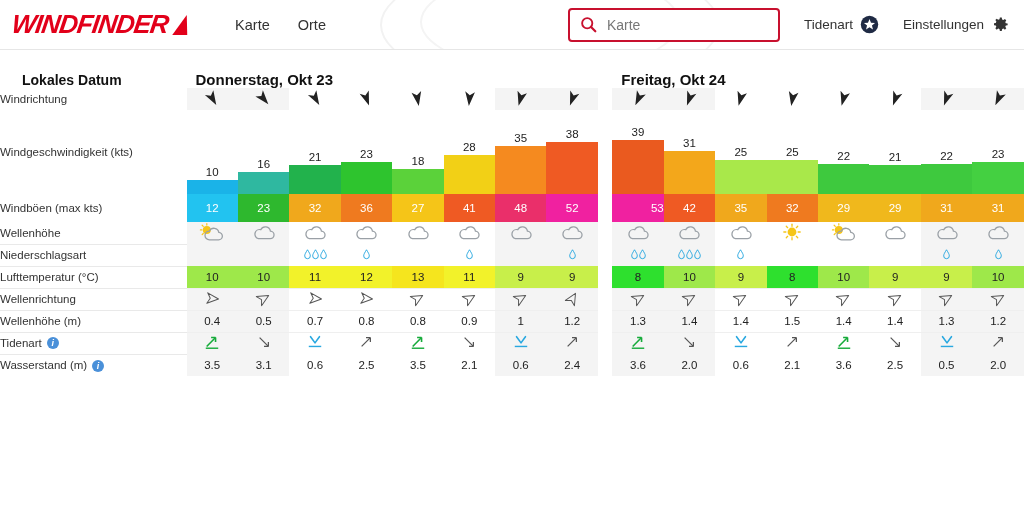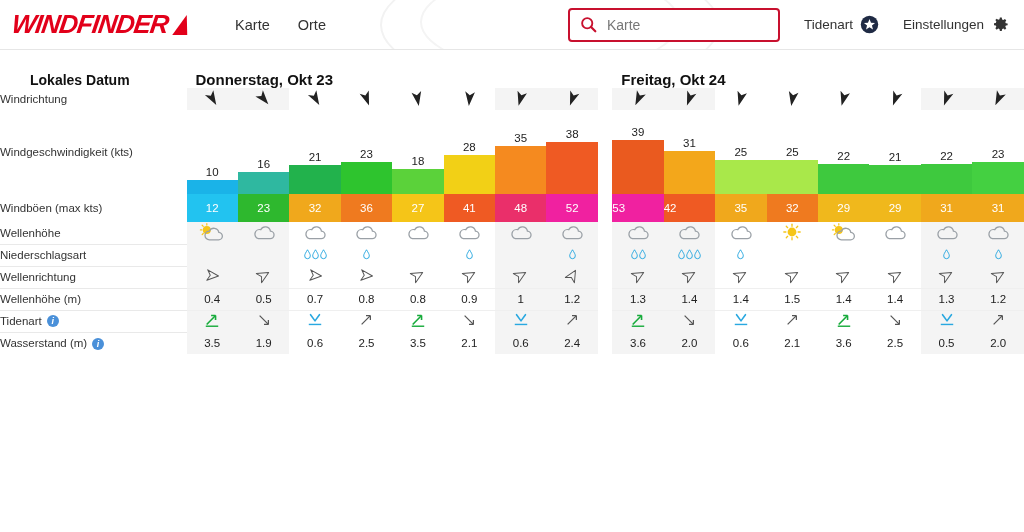--- a/index.html
+++ b/index.html
@@ -129,21 +129,21 @@
   td.sep { width: 14px; background: #ffffff; border: none; }
 
   
   .dayhead td { height: 38px; vertical-align: bottom; padding-bottom: 6px; }
   .dayhead .daytitle {
     font-size: 15px; font-weight: bold; color: #111;
     text-align: left; padding-left: 9px;
   }
   .dayhead .lokales {
     font-size: 14px; font-weight: bold; color: #111;
-    padding-left: 30px; text-align: left;
+    padding-left: 22px; text-align: left;
   }
 
   .hourrow td {
     font-size: 11.5px; color: #333; height: 22px;
     border-bottom: 1px solid #d9d9d9;
   }
   .hourrow td.shaded { background: #f0f0f0; }
   .hourlabel {
     font-size: 11.5px; color: #333; padding-left: 30px; text-align: left;
     border-bottom: 1px solid #333 !important;
@@ -424,22 +424,22 @@
             <td class="rowlabel lbl">Windböen (max kts)</td>
             <td style="text-align:center;background:#22c3f0;color:#fff;height:20px">12</td>
             <td style="text-align:center;background:#2eb82e;color:#fff;height:20px">23</td>
             <td style="text-align:center;background:#f0a81c;color:#fff;height:20px">32</td>
             <td style="text-align:center;background:#ef7a1f;color:#fff;height:20px">36</td>
             <td style="text-align:center;background:#f5c518;color:#fff;height:20px">27</td>
             <td style="text-align:center;background:#ef5a23;color:#fff;height:20px">41</td>
             <td style="text-align:center;background:#ea2f6a;color:#fff;height:20px">48</td>
             <td style="text-align:center;background:#f021a0;color:#fff;height:20px">52</td>
             <td class="sep"></td>
-            <td style="text-align:left;background:#f021a0;color:#fff;height:26px">53</td>
-            <td style="background:#ef5a23;color:#fff;height:28px">42</td>
+            <td style="text-align:right;background:#f021a0;color:#fff;height:26px">53</td>
+            <td style="text-align:center;background:#ef5a23;color:#fff;height:28px">42</td>
             <td style="text-align:center;background:#f0a81c;color:#fff;height:20px">35</td>
             <td style="text-align:center;background:#ef7a1f;color:#fff;height:20px">32</td>
             <td style="text-align:center;background:#f0b81c;color:#fff;height:20px">29</td>
             <td style="text-align:center;background:#f0b81c;color:#fff;height:20px">29</td>
             <td style="text-align:center;background:#f0a81c;color:#fff;height:20px">31</td>
             <td style="text-align:center;background:#f0a81c;color:#fff;height:20px">31</td>
           </tr>
           <tr>
             <td class="rowlabel">Wellenhöhe</td>
             <td class="cell cloud-cell shaded" style="border-bottom:none"><svg width="26" height="19" viewBox="0 0 30 22">
@@ -581,20 +581,40 @@
                   <path d="M4 0.6 C6 4 7.2 5.6 7.2 7.6 A3.2 3.2 0 0 1 0.8 7.6 C0.8 5.6 2 4 4 0.6 Z" fill="none" stroke="#29a8e0" stroke-width="1.1"></path>
                 </svg>
               </span></td>
             <td class="cell precipicon-cell shaded" style="border-bottom:none"><span style="display:inline-flex;gap:1px;align-items:center;">
                 <svg width="7" height="11" viewBox="0 0 8 12">
                   <path d="M4 0.6 C6 4 7.2 5.6 7.2 7.6 A3.2 3.2 0 0 1 0.8 7.6 C0.8 5.6 2 4 4 0.6 Z" fill="none" stroke="#29a8e0" stroke-width="1.1"></path>
                 </svg>
               </span></td>
           </tr>
           <tr>
+            <td class="rowlabel">Lufttemperatur (°C)</td>
+            <td class="cell temp-cell" style="background:#9ee84a">10</td>
+            <td class="cell temp-cell" style="background:#9ee84a">10</td>
+            <td class="cell temp-cell" style="background:#f2f22a">11</td>
+            <td class="cell temp-cell" style="background:#f2f22a">12</td>
+            <td class="cell temp-cell" style="background:#f5e51e">13</td>
+            <td class="cell temp-cell" style="background:#f2f22a">11</td>
+            <td class="cell temp-cell" style="background:#c8ef4a">9</td>
+            <td class="cell temp-cell" style="background:#c8ef4a">9</td>
+            <td class="sep"></td>
+            <td class="cell temp-cell" style="background:#2ee02e">8</td>
+            <td class="cell temp-cell" style="background:#9ee84a">10</td>
+            <td class="cell temp-cell" style="background:#c8ef4a">9</td>
+            <td class="cell temp-cell" style="background:#2ee02e">8</td>
+            <td class="cell temp-cell" style="background:#9ee84a">10</td>
+            <td class="cell temp-cell" style="background:#c8ef4a">9</td>
+            <td class="cell temp-cell" style="background:#c8ef4a">9</td>
+            <td class="cell temp-cell" style="background:#9ee84a">10</td>
+          </tr>
+          <tr>
             <td class="rowlabel">Wellenrichtung</td>
             <td class="cell shaded"><svg width="15" height="15" viewBox="0 0 20 20" style="transform:rotate(95deg)">
                 <path d="M10 2 L17 17 L10 13 L3 17 Z" fill="none" stroke="#555" stroke-width="1.3" stroke-linejoin="round"></path>
               </svg></td>
             <td class="cell shaded"><svg width="15" height="15" viewBox="0 0 20 20" style="transform:rotate(60deg)">
                 <path d="M10 2 L17 17 L10 13 L3 17 Z" fill="none" stroke="#555" stroke-width="1.3" stroke-linejoin="round"></path>
               </svg></td>
             <td class="cell"><svg width="15" height="15" viewBox="0 0 20 20" style="transform:rotate(95deg)">
                 <path d="M10 2 L17 17 L10 13 L3 17 Z" fill="none" stroke="#555" stroke-width="1.3" stroke-linejoin="round"></path>
               </svg></td>
@@ -727,21 +747,21 @@
                 <path d="M2 14 h14" stroke="#29a8e0" stroke-width="1.6"></path>
               </svg></td>
             <td class="cell tide-cell shaded" style="border-bottom:none"><svg width="14" height="14" viewBox="0 0 16 16">
                 <path d="M3 13 L13 3" stroke="#555" stroke-width="1.4"></path>
                 <path d="M13 3 L13 8 M13 3 L8 3" stroke="#555" stroke-width="1.4" fill="none"></path>
               </svg></td>
           </tr>
           <tr>
             <td class="rowlabel noborder">Wasserstand (m)<span class="labelinfo">i</span></td>
             <td class="cell shaded" style="border-bottom:none">3.5</td>
-            <td class="cell shaded" style="border-bottom:none">1.9</td>
+            <td class="cell shaded" style="border-bottom:none">3.1</td>
             <td class="cell" style="border-bottom:none">0.6</td>
             <td class="cell" style="border-bottom:none">2.5</td>
             <td class="cell" style="border-bottom:none">3.5</td>
             <td class="cell" style="border-bottom:none">2.1</td>
             <td class="cell shaded" style="border-bottom:none">0.6</td>
             <td class="cell shaded" style="border-bottom:none">2.4</td>
             <td class="sep"></td>
             <td class="cell shaded" style="border-bottom:none">3.6</td>
             <td class="cell shaded" style="border-bottom:none">2.0</td>
             <td class="cell" style="border-bottom:none">0.6</td>

